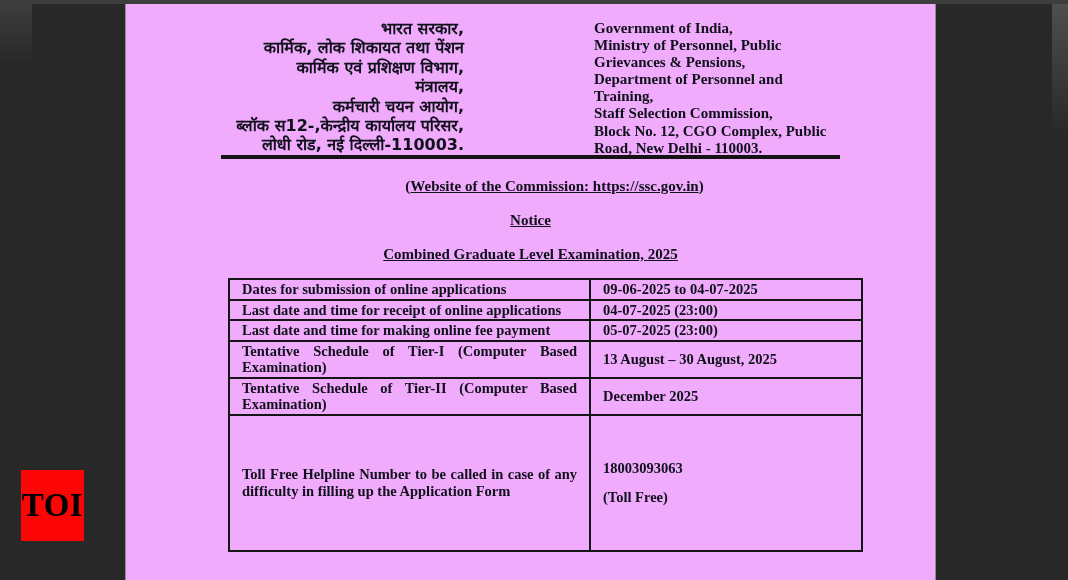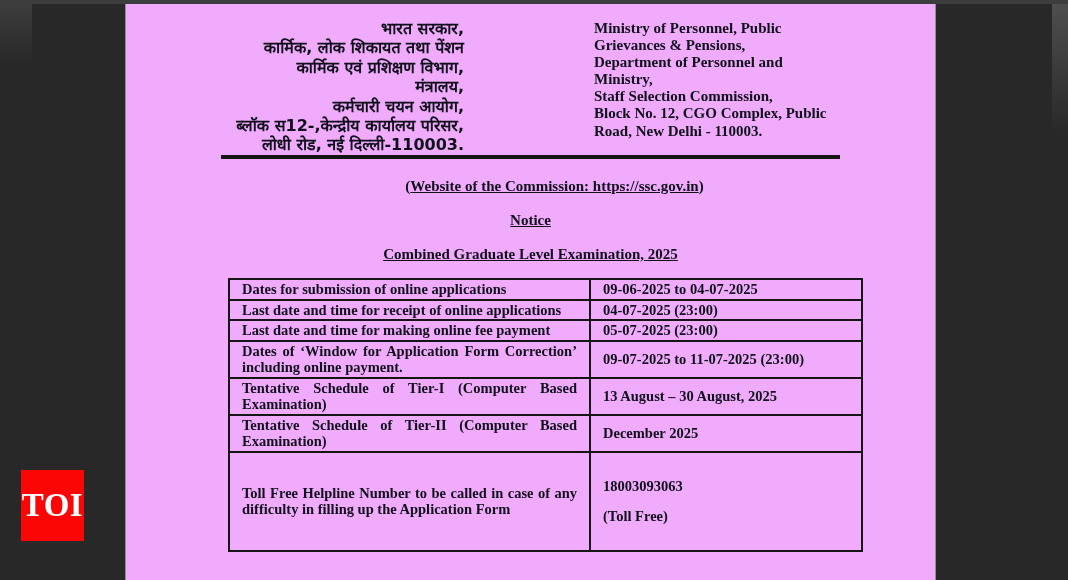--- a/index.html
+++ b/index.html
@@ -91,24 +91,25 @@
     <div>भारत सरकार,</div>
     <div>कार्मिक, लोक शिकायत तथा पेंशन</div>
     <div>कार्मिक एवं प्रशिक्षण विभाग,</div>
     <div>मंत्रालय,</div>
     <div>कर्मचारी चयन आयोग,</div>
     <div>ब्लॉक स12-,केन्द्रीय कार्यालय परिसर,</div>
     <div>लोधी रोड, नई दिल्ली-110003.</div>
   </div>
 
   <div class="addr-en">
+    <div>Government of India,</div>
     <div>Ministry of Personnel, Public</div>
     <div>Grievances &amp; Pensions,</div>
     <div>Department of Personnel and</div>
-    <div>Ministry,</div>
+    <div>Training,</div>
     <div>Staff Selection Commission,</div>
     <div>Block No. 12, CGO Complex, Public</div>
     <div>Road, New Delhi - 110003.</div>
   </div>
 
   <div class="header-rule"></div>
 
   <div class="center-line line-website"><span>(</span><span class="u">Website of the Commission: https://ssc.gov.in</span><span>)</span></div>
 
   <div class="center-line line-notice"><span class="u">Notice</span></div>
@@ -126,39 +127,35 @@
       <td class="val">09-06-2025  to 04-07-2025</td>
     </tr>
     <tr class="r-sm2">
       <td class="lbl">Last date and time for receipt of online applications</td>
       <td class="val">04-07-2025 (23:00)</td>
     </tr>
     <tr class="r-sm2">
       <td class="lbl">Last date and time for making online fee payment</td>
       <td class="val">05-07-2025 (23:00)</td>
     </tr>
-    <tr class="r-md">
-      <td class="lbl">Dates of ‘Window for Application Form Correction’ including online payment.</td>
-      <td class="val">09-07-2025 to 11-07-2025 (23:00)</td>
-    </tr>
     <tr class="r-md2">
       <td class="lbl">Tentative Schedule of Tier-I (Computer Based Examination)</td>
       <td class="val">13 August – 30 August, 2025</td>
     </tr>
     <tr class="r-md">
       <td class="lbl">Tentative Schedule of Tier-II (Computer Based Examination)</td>
       <td class="val">December 2025</td>
     </tr>
     <tr>
       <td class="lbl">Toll Free Helpline Number to be called in case of any difficulty in filling up the Application Form</td>
       <td class="val helpline-val">
         <div class="num">18003093063</div>
         <div>(Toll Free)</div>
       </td>
     </tr>
   </tbody>
     </table>
 
 </div>
 
-<div class="toi" style="background: rgb(251, 5, 5); color: #ffffff;">
+<div class="toi" style="background: rgb(251, 5, 5); color: #000000;">
   <span>TOI</span>
 </div>
 
 </body></html>

